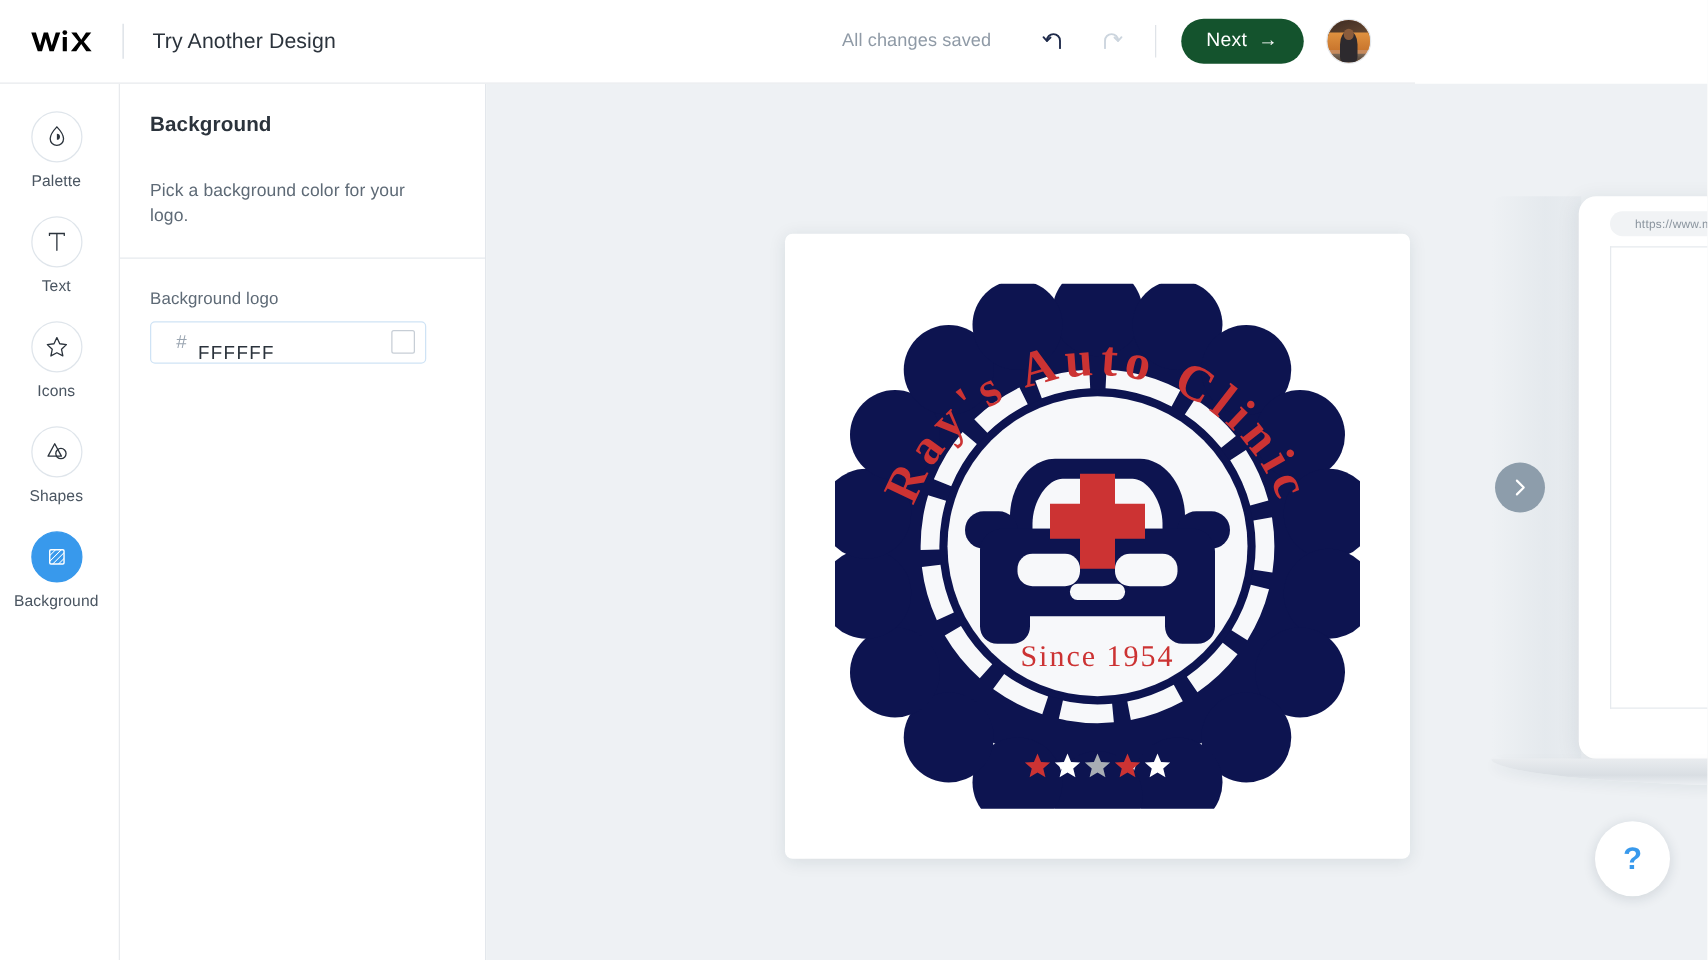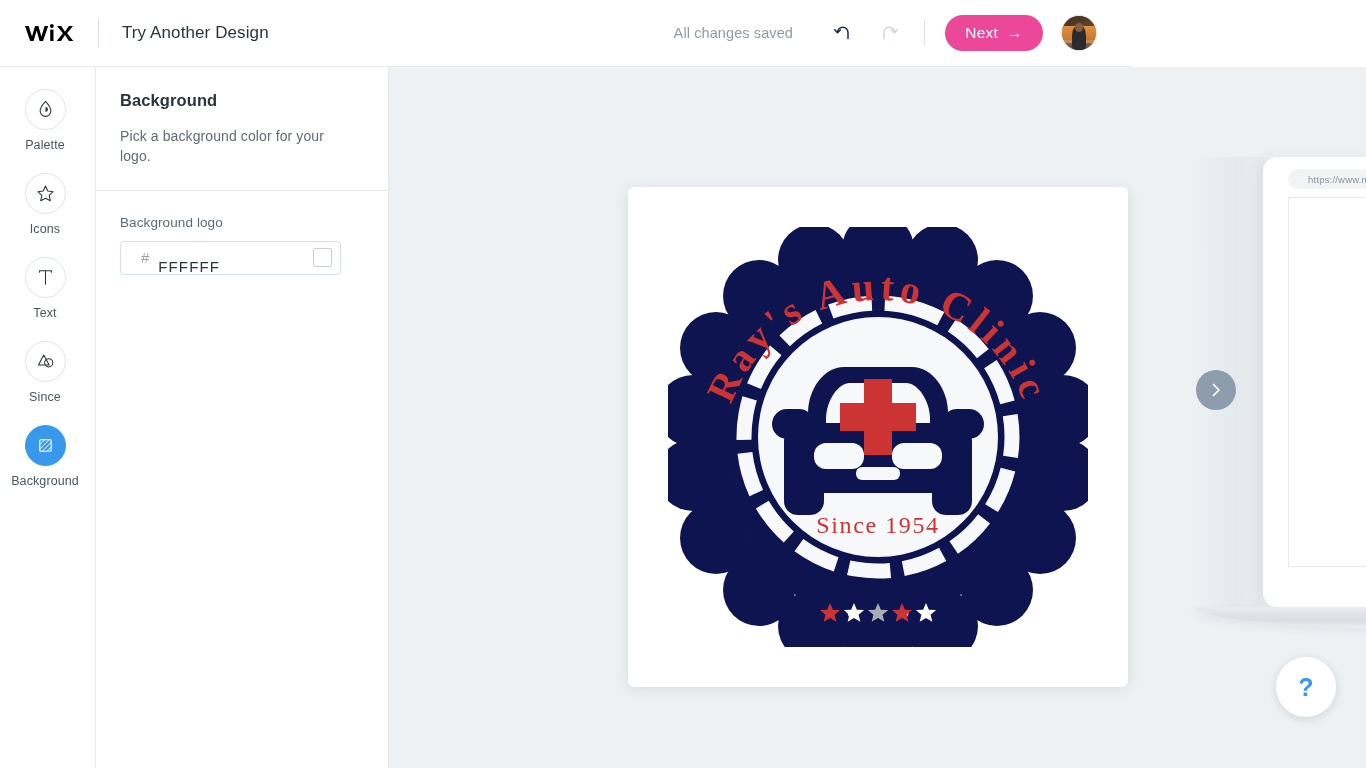--- a/index.html
+++ b/index.html
@@ -87,28 +87,28 @@
     width: 1px;
     height: 26px;
     background: #dfe3e8;
     margin: 0 20px 0 16px;
   }
 
   .next-btn {
     height: 36px;
     min-width: 98px;
     border-radius: 18px;
-    background: #ec4899;
+    background: #14532d;
     border: none;
     color: #ffffff;
     font-size: 15.5px;
     font-family: "Liberation Sans", sans-serif;
     display: flex;
     align-items: center;
-    justify-content: center;
+    justify-content: flex-start;
     gap: 9px;
     padding: 0 20px;
     cursor: pointer;
     letter-spacing: 0.2px;
   }
 
   .avatar {
     width: 36px;
     height: 36px;
     border-radius: 50%;
@@ -200,21 +200,21 @@
   .panel-head { padding: 24px 30px 0 30px; }
 
   .panel-title {
     font-size: 16.5px;
     font-weight: bold;
     color: #2b333c;
     letter-spacing: 0.1px;
   }
 
   .panel-sub {
-    margin-top: 16px;
+    margin-top: 32px;
     font-size: 14px;
     color: #5e6a76;
     line-height: 1.45;
     letter-spacing: 0.1px;
   }
 
   .panel-rule {
     margin-top: 23px;
     height: 1px;
     background: #e6eaee;
@@ -467,43 +467,43 @@
           <path d="M11 2.6 C11 2.6 5.4 8.5 5.4 12.6 A5.6 5.6 0 0 0 16.6 12.6 C16.6 8.5 11 2.6 11 2.6 Z" fill="none" stroke="#2b333c" stroke-width="1.1"></path>
           <path d="M11 8.3 A2.6 2.6 0 0 1 11 13.5 Z" fill="#2b333c"></path>
         </svg>
       </span>
       <span class="rail-label">Palette</span>
     </div>
 
     <div class="rail-item">
       <span class="rail-circle">
         <svg width="21" height="21" viewBox="0 0 22 22" aria-hidden="true">
-          <path d="M11 3.2 L13.4 8.4 L19 9.1 L14.9 13 L16 18.6 L11 15.9 L6 18.6 L7.1 13 L3 9.1 L8.6 8.4 Z" fill="none" stroke="#2b333c" stroke-width="1.1" stroke-linejoin="round"></path>
+          <path d="M4.8 5.6 L4.8 4 L17.2 4 L17.2 5.6 M11 4 L11 18" fill="none" stroke="#2b333c" stroke-width="1.1" stroke-linecap="round"></path>
         </svg>
       </span>
-      <span class="rail-label">Icons</span>
+      <span class="rail-label">Text</span>
     </div>
 
     <div class="rail-item">
       <span class="rail-circle">
         <svg width="21" height="21" viewBox="0 0 22 22" aria-hidden="true">
-          <path d="M4.8 5.6 L4.8 4 L17.2 4 L17.2 5.6 M11 4 L11 18" fill="none" stroke="#2b333c" stroke-width="1.1" stroke-linecap="round"></path>
+          <path d="M11 3.2 L13.4 8.4 L19 9.1 L14.9 13 L16 18.6 L11 15.9 L6 18.6 L7.1 13 L3 9.1 L8.6 8.4 Z" fill="none" stroke="#2b333c" stroke-width="1.1" stroke-linejoin="round"></path>
         </svg>
       </span>
-      <span class="rail-label">Text</span>
+      <span class="rail-label">Icons</span>
     </div>
 
     <div class="rail-item">
       <span class="rail-circle">
         <svg width="21" height="21" viewBox="0 0 22 22" aria-hidden="true">
           <path d="M9.2 4.2 L3.6 14.6 L14.8 14.6 Z" fill="none" stroke="#2b333c" stroke-width="1.1" stroke-linejoin="round"></path>
           <circle cx="14.4" cy="12.4" r="4.3" fill="none" stroke="#2b333c" stroke-width="1.1"></circle>
         </svg>
       </span>
-      <span class="rail-label">Since</span>
+      <span class="rail-label">Shapes</span>
     </div>
 
     <div class="rail-item active">
       <span class="rail-circle">
         <svg width="21" height="21" viewBox="0 0 22 22" aria-hidden="true">
           <defs>
             <pattern id="hatch" width="3.4" height="3.4" patternTransform="rotate(45)" patternUnits="userSpaceOnUse">
               <line x1="0" y1="0" x2="0" y2="3.4" stroke="#ffffff" stroke-width="1.4"></line>
             </pattern>
           </defs>

